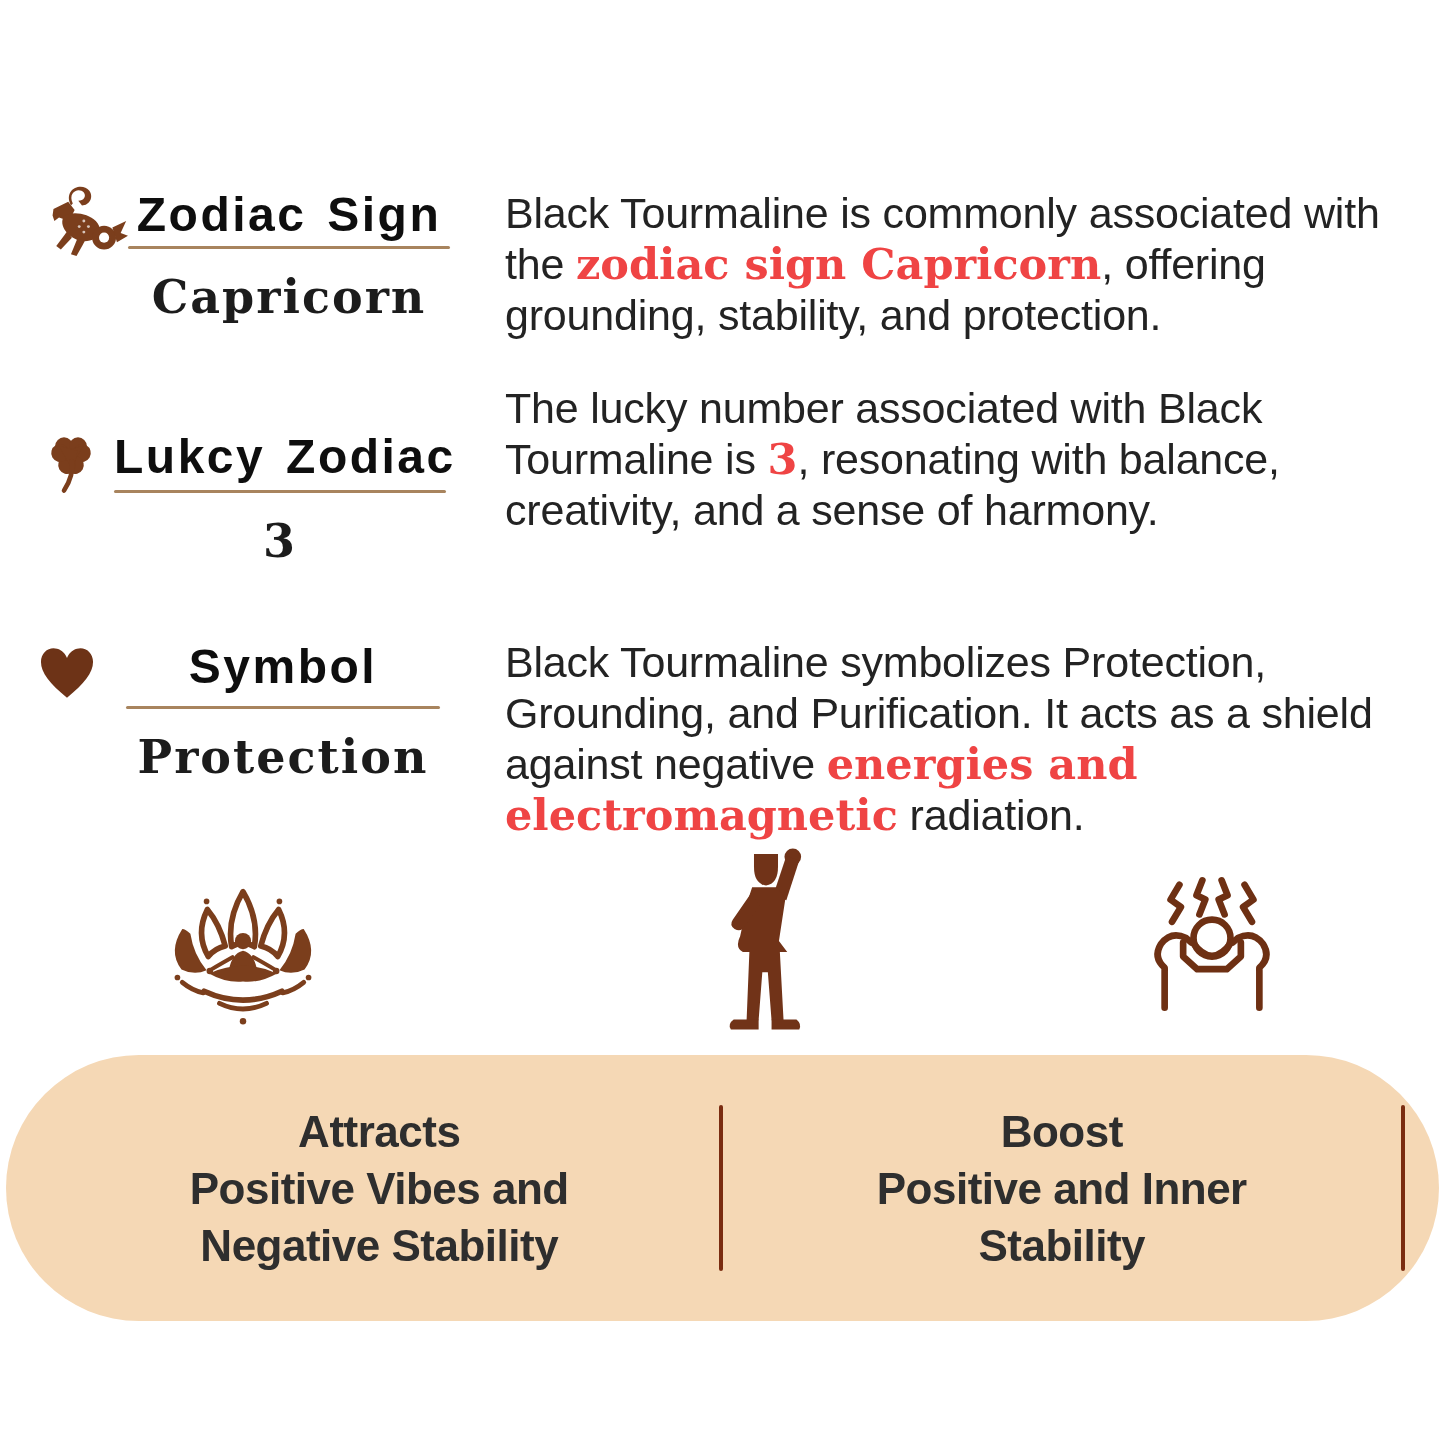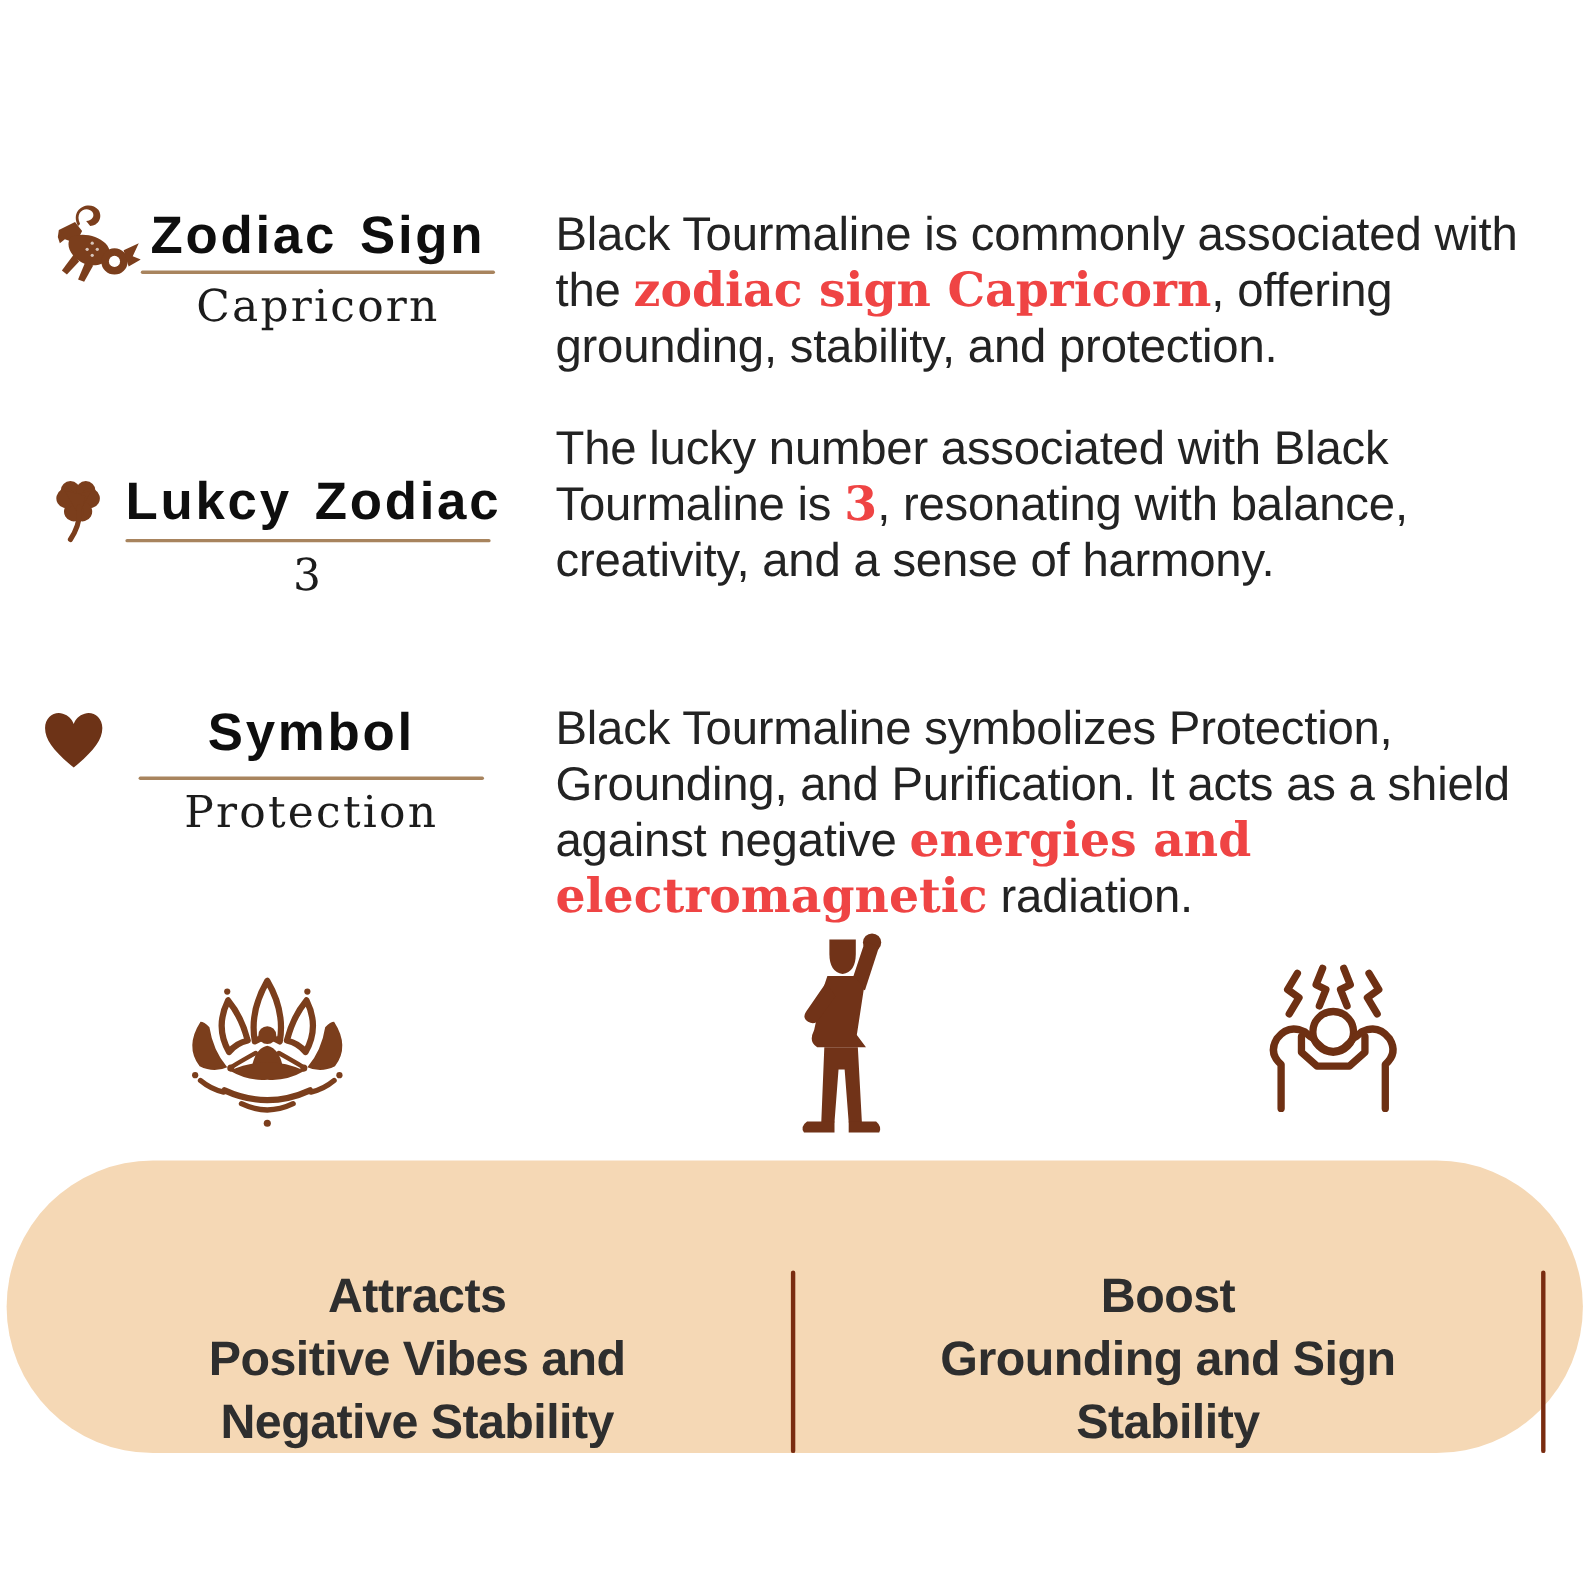--- a/index.html
+++ b/index.html
@@ -6,22 +6,22 @@
   .page{position:relative;width:1445px;height:1445px;background:#ffffff;overflow:hidden;
         font-family:"Liberation Sans",sans-serif;}
 
   
   .attr-section{position:absolute;display:flex;align-items:flex-start;}
   .attr-icon{flex:0 0 auto;}
   .attr-text{text-align:center;}
   .attr-title{font-weight:bold;font-size:48px;line-height:50px;color:#0e0e0e;
               letter-spacing:2.5px;word-spacing:5px;white-space:nowrap;}
   .attr-underline{height:3px;background:#a8845e;border-radius:2px;}
-  .attr-value{font-family:"DejaVu Serif",serif;font-weight:400;font-size:40px;
-              color:#1c1c1c;letter-spacing:2px;margin-top:7px;}
+  .attr-value{font-family:"DejaVu Serif",serif;font-weight:700;font-size:46px;
+              color:#1c1c1c;letter-spacing:2px;margin-top:21px;}
 
   #sec-zodiac{left:36px;top:178px;}
   #sec-zodiac .attr-icon{width:92px;height:84px;margin-top:2px;}
   #sec-zodiac .attr-text{width:322px;margin-left:0px;margin-top:12px;}
   #sec-zodiac .attr-underline{margin-top:6px;}
 
   #sec-lucky{left:40px;top:420px;}
   #sec-lucky .attr-icon{width:62px;height:74px;margin-top:4px;}
   #sec-lucky .attr-text{width:332px;margin-left:12px;margin-top:12px;}
   #sec-lucky .attr-underline{margin-top:8px;}
@@ -41,21 +41,21 @@
   #para-symbol{top:594px;}
 
   
   .benefit-icon{position:absolute;}
   #icon-lotus{left:158px;top:876px;width:170px;height:156px;}
   #icon-strength{left:702px;top:843px;width:128px;height:194px;}
   #icon-stress{left:1138px;top:860px;width:148px;height:168px;}
 
   
   .benefits-box{position:absolute;left:6px;right:6px;top:1055px;height:266px;
-                background:#f5d8b5;border-radius:133px;display:flex;align-items:flex-end;
+                background:#f5d8b5;border-radius:133px;display:flex;align-items:center;
                 padding:0 34px;box-sizing:border-box;}
   .benefit-col{flex:1;text-align:center;font-weight:bold;font-size:44px;line-height:57px;
                color:#2e2e2e;letter-spacing:-0.5px;}
   .benefit-divider{flex:0 0 auto;width:4px;height:166px;background:#7a2c10;
                    border-radius:2px;}
 </style>
 </head>
 <body>
 
 <div class="page">
@@ -202,19 +202,19 @@
 
   <div class="benefits-box">
     <div class="benefit-col">
       <div>Attracts</div>
       <div>Positive Vibes and</div>
       <div>Negative Stability</div>
     </div>
     <div class="benefit-divider"></div>
     <div class="benefit-col">
       <div>Boost</div>
-      <div>Grounding and Sign</div>
+      <div>Positive and Inner</div>
       <div>Stability</div>
     </div>
     <div class="benefit-divider"></div>
   </div>
 
 </div>
 
 </body></html>

